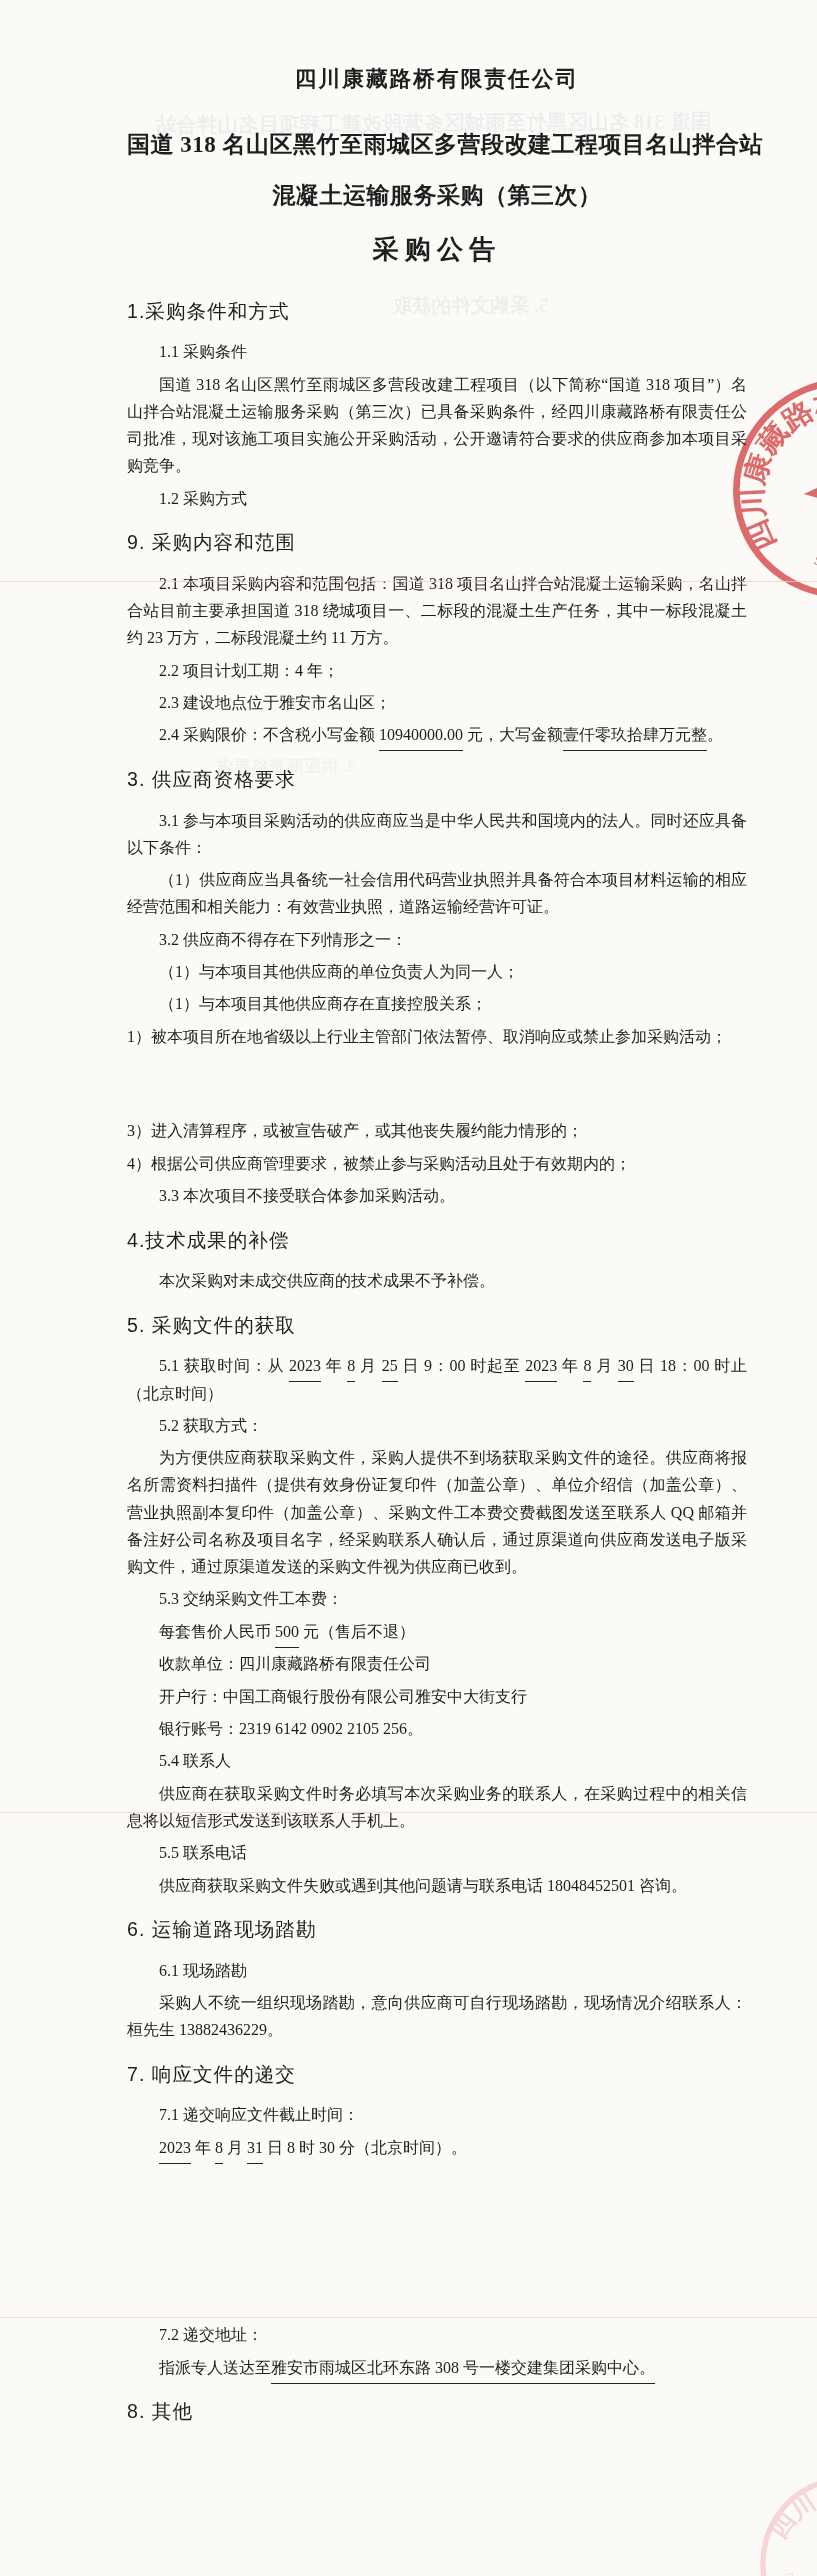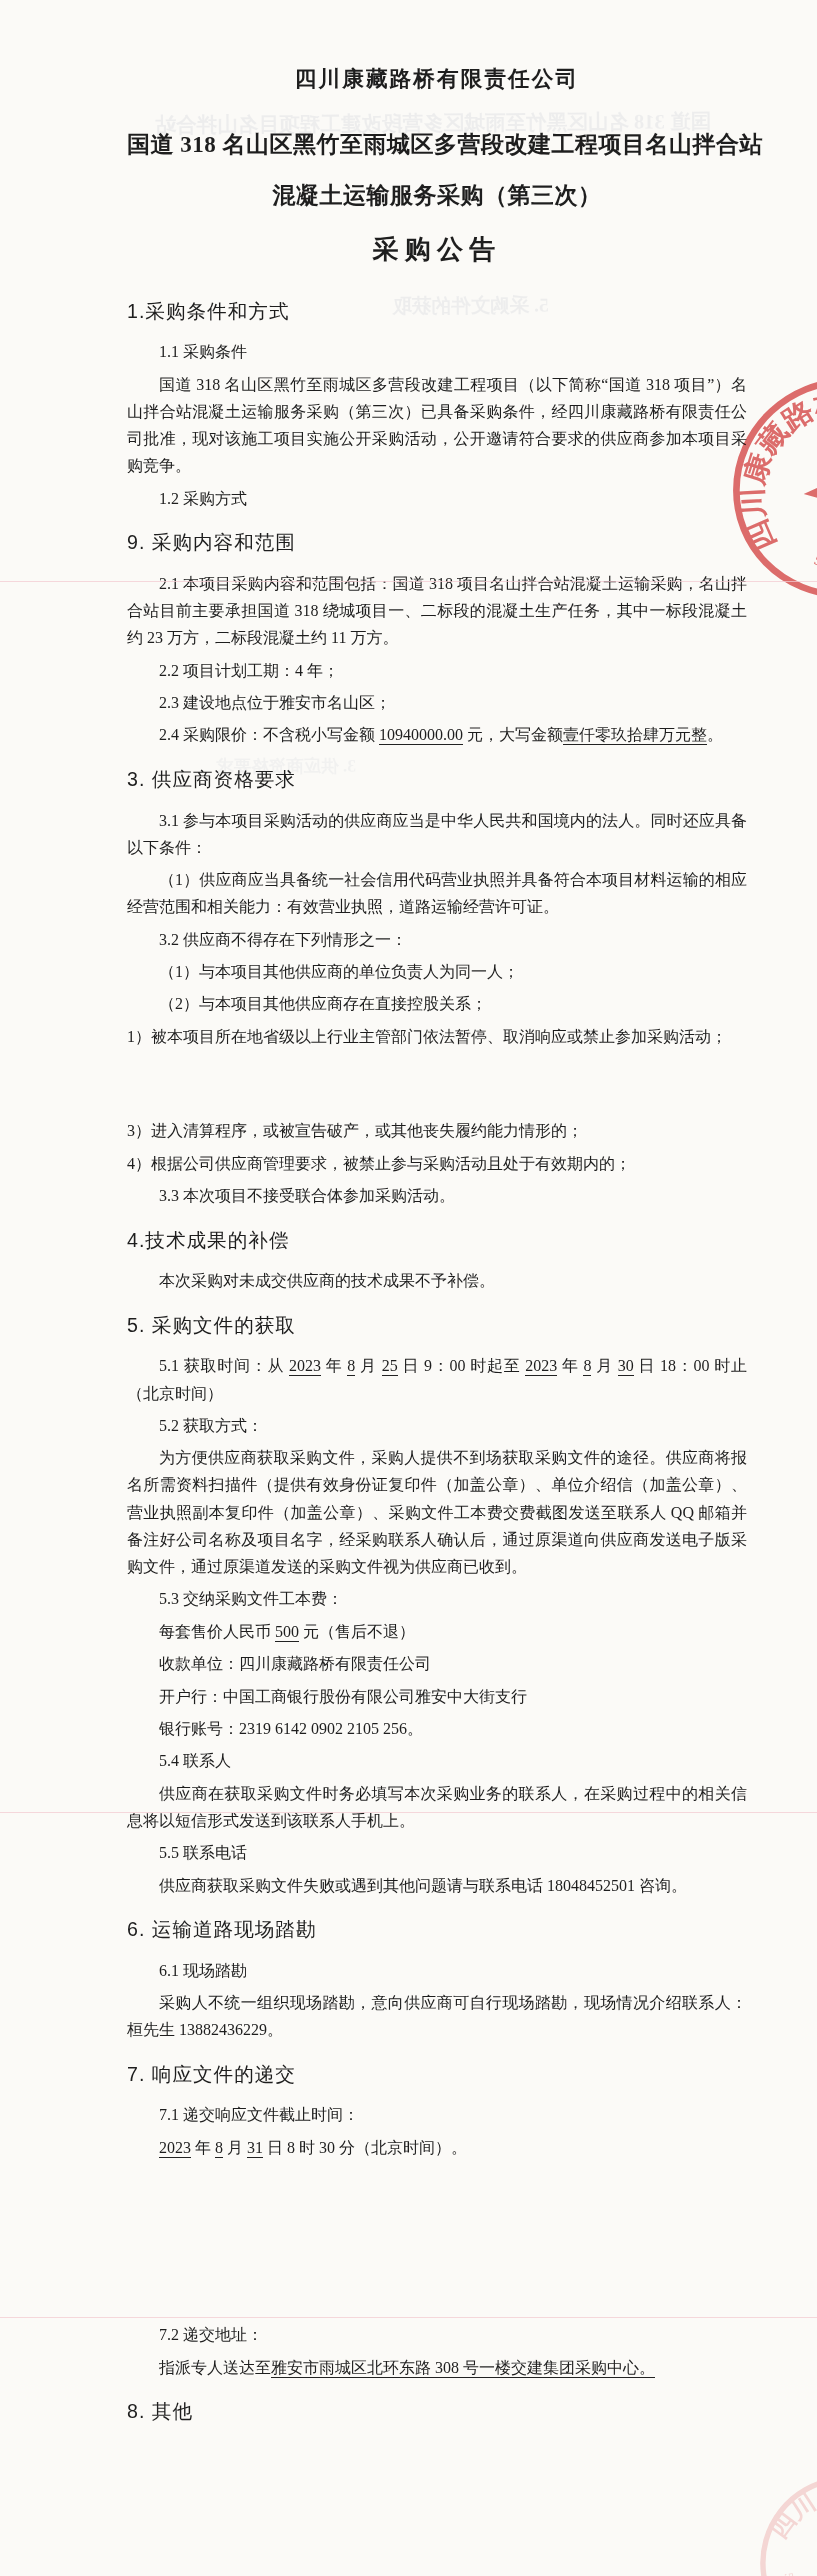--- a/index.html
+++ b/index.html
@@ -13,21 +13,21 @@
     position:absolute;left:0;top:0;width:818px;height:3470px;
     box-sizing:border-box;padding:61px 71px 0 127px;
     font-size:16px;line-height:1.7;
   }
   .h-company{font-size:21.6px;font-weight:bold;text-align:center;letter-spacing:2.1px;margin:0 0 27px;}
   .h-title{font-size:23px;font-weight:bold;text-align:center;letter-spacing:0.5px;margin:0 0 12.4px;white-space:nowrap;}
   .h-notice{font-size:26px;font-weight:bold;text-align:center;letter-spacing:6.2px;margin:7.2px 0 23px;}
   .sec{font-family:"Liberation Sans","DejaVu Sans",sans-serif;font-size:19.6px;font-weight:normal;letter-spacing:1px;margin:14.4px 0 10.3px;}
   .p{margin:0 0 5.2px;text-align:justify;}
   .ind{text-indent:2em;}
-  .u{border-bottom:1px solid #222;padding-bottom:1px;}
+  .u{border-bottom:1px solid #222;padding-bottom:7px;}
   .gap1{height:62px;}
   .gap2{height:155px;}
   
   .seal{position:absolute;color:#d84a4a;mix-blend-mode:multiply;pointer-events:none;}
   .seal-a{left:725px;top:367px;width:242px;height:242px;opacity:.8;transform:rotate(-22deg);}
   .seal-c{left:753px;top:2468px;width:196px;height:196px;opacity:.2;transform:rotate(38deg);}
   
   .hl{position:absolute;left:0;width:818px;height:1px;background:#f3cbd2;opacity:.75;}
   .hl1{top:581px;} .hl2{top:1812px;} .hl3{top:2317px;}
   .ghost{position:absolute;color:#7d87a0;opacity:.10;font-weight:bold;white-space:nowrap;
@@ -76,21 +76,21 @@
   <p class="p ind">2.1 本项目采购内容和范围包括：国道 318 项目名山拌合站混凝土运输采购，名山拌合站目前主要承担国道 318 绕城项目一、二标段的混凝土生产任务，其中一标段混凝土约 23 万方，二标段混凝土约 11 万方。</p>
   <p class="p ind">2.2 项目计划工期：4 年；</p>
   <p class="p ind">2.3 建设地点位于雅安市名山区；</p>
   <p class="p ind"><span>2.4 采购限价：不含税小写金额 </span><span class="u">10940000.00</span><span> 元，大写金额</span><span class="u">壹仟零玖拾肆万元整</span><span>。</span></p>
 
   <div class="sec">3. 供应商资格要求</div>
   <p class="p ind">3.1 参与本项目采购活动的供应商应当是中华人民共和国境内的法人。同时还应具备以下条件：</p>
   <p class="p ind">（1）供应商应当具备统一社会信用代码营业执照并具备符合本项目材料运输的相应经营范围和相关能力：有效营业执照，道路运输经营许可证。</p>
   <p class="p ind">3.2 供应商不得存在下列情形之一：</p>
   <p class="p ind">（1）与本项目其他供应商的单位负责人为同一人；</p>
-  <p class="p ind">（2）与本项目其他供应商存在直接控股关系；</p>
+  <p class="p ind">（1）与本项目其他供应商存在直接控股关系；</p>
   <p class="p">1）被本项目所在地省级以上行业主管部门依法暂停、取消响应或禁止参加采购活动；</p>
 
   <div class="gap1"></div>
 
   <p class="p">3）进入清算程序，或被宣告破产，或其他丧失履约能力情形的；</p>
   <p class="p">4）根据公司供应商管理要求，被禁止参与采购活动且处于有效期内的；</p>
   <p class="p ind">3.3 本次项目不接受联合体参加采购活动。</p>
 
   <div class="sec">4.技术成果的补偿</div>
   <p class="p ind">本次采购对未成交供应商的技术成果不予补偿。</p>

